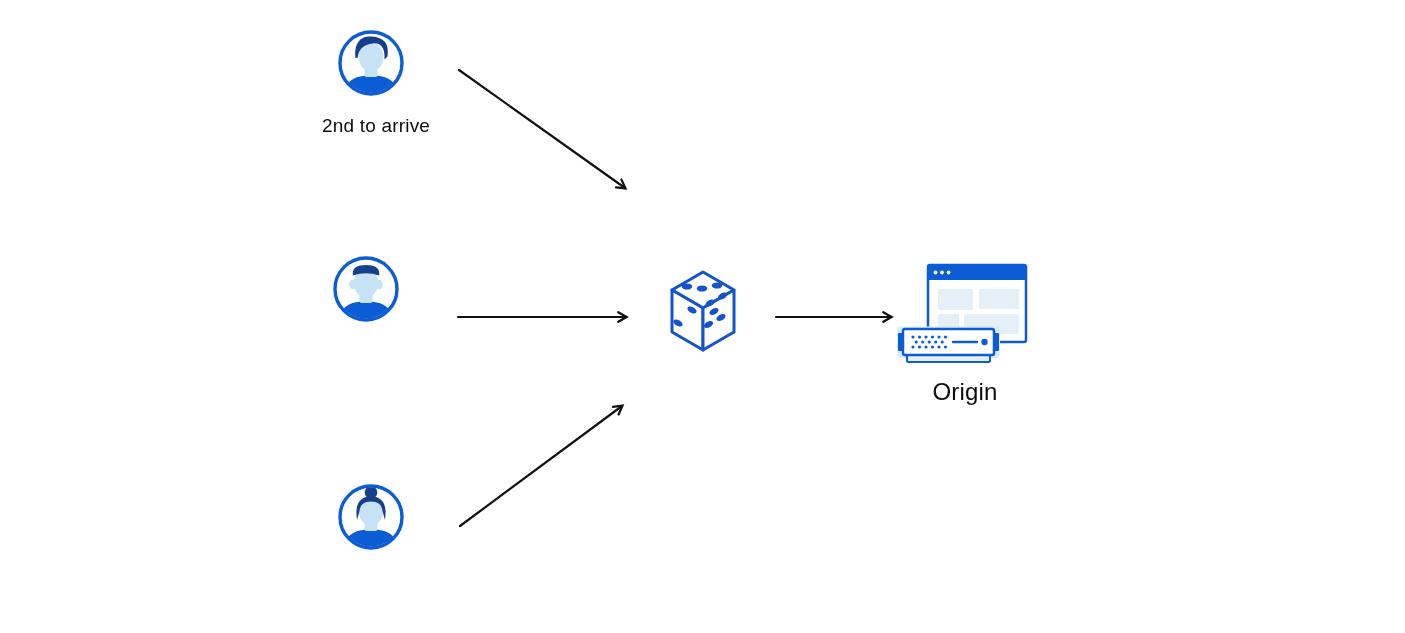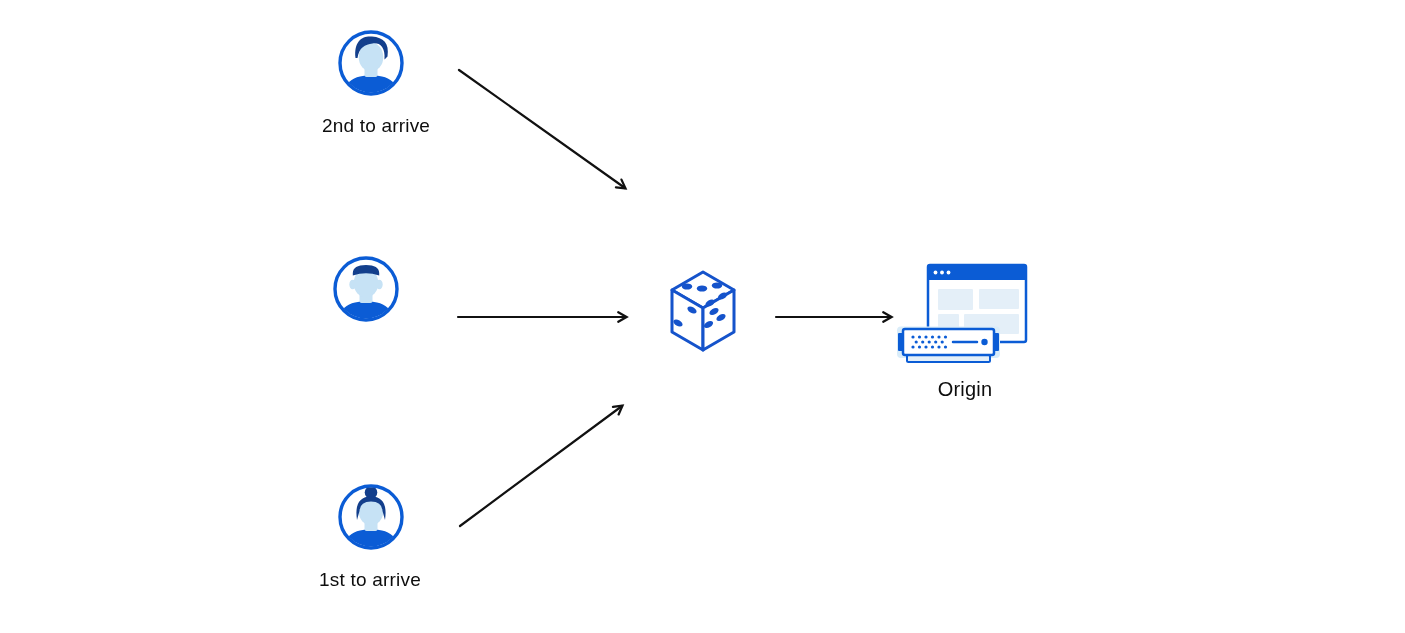--- a/index.html
+++ b/index.html
@@ -8,21 +8,21 @@
     --arrow-black:#111111; --label-text:#0d0d0d;
   }
   html,body{margin:0;padding:0;background:#ffffff;}
   .canvas{position:relative;width:1405px;height:633px;background:#fff;overflow:hidden;
           font-family:"Liberation Sans",sans-serif;}
   .arrows-layer{position:absolute;left:0;top:0;width:1405px;height:633px;pointer-events:none;}
   .arrow{stroke:var(--arrow-black);stroke-width:2.2;fill:none;stroke-linecap:round;}
   .node{position:absolute;}
   .node-label{position:absolute;width:200px;text-align:center;font-size:19px;
               color:var(--label-text);letter-spacing:.2px;}
-  .origin-label{font-size:20px;}
+  .origin-label{font-size:24px;}
   .fill-primary{fill:var(--primary-blue);} .stroke-primary{stroke:var(--primary-blue);}
   .fill-navy{fill:var(--navy-hair);} .fill-skin{fill:var(--skin-light-blue);}
   .fill-pale{fill:var(--wireframe-pale-blue);} .fill-halo{fill:var(--server-halo-blue);}
   .dice-stroke{stroke:var(--dice-blue);fill:#fff;stroke-width:3;stroke-linejoin:round;}
   .dice-pip{fill:var(--dice-blue);}
 </style>
 </head>
 <body style="background: rgb(255, 255, 255);">
 
 <div class="canvas">
@@ -86,21 +86,20 @@
       <circle cx="33" cy="33" r="31" fill="#fff" class="stroke-primary" stroke-width="3.4"></circle>
       <g clip-path="url(#clipA3)">
         <path class="fill-primary" d="M4 66 Q8 49 22 46.5 Q28 45 33 45 Q38 45 44 46.5 Q58 49 62 66 Z"></path>
         <rect class="fill-skin" x="26.5" y="33" width="13" height="14" rx="2"></rect>
         <ellipse class="fill-skin" cx="33" cy="27" rx="12.3" ry="14.6"></ellipse>
         <circle class="fill-navy" cx="33" cy="8.5" r="6.3"></circle>
         <path class="fill-navy" d="M19 36 Q15.5 12.5 33 12.5 Q50.5 12.5 47 36 L44.5 27 Q44 17.5 33 17.5 Q22 17.5 21.5 27 Z"></path>
       </g>
     </svg>
   </div>
-  <div class="node-label" style="left:270px;top:569px;">1st to arrive</div>
 
   <div class="node" style="left:668px;top:269px;width:70px;height:84px;">
     <svg viewBox="0 0 70 84" width="70" height="84">
       <path class="dice-stroke" d="M35 3 L66 21 L35 39 L4 21 Z"></path>
       <path class="dice-stroke" d="M4 21 L35 39 L35 81 L4 63 Z"></path>
       <path class="dice-stroke" d="M66 21 L35 39 L35 81 L66 63 Z"></path>
 
       <ellipse class="dice-pip" cx="19" cy="17.5" rx="5.2" ry="3.1"></ellipse>
       <ellipse class="dice-pip" cx="34" cy="19.5" rx="5.2" ry="3.1"></ellipse>
       <ellipse class="dice-pip" cx="49" cy="16.5" rx="5.2" ry="3.1"></ellipse>

